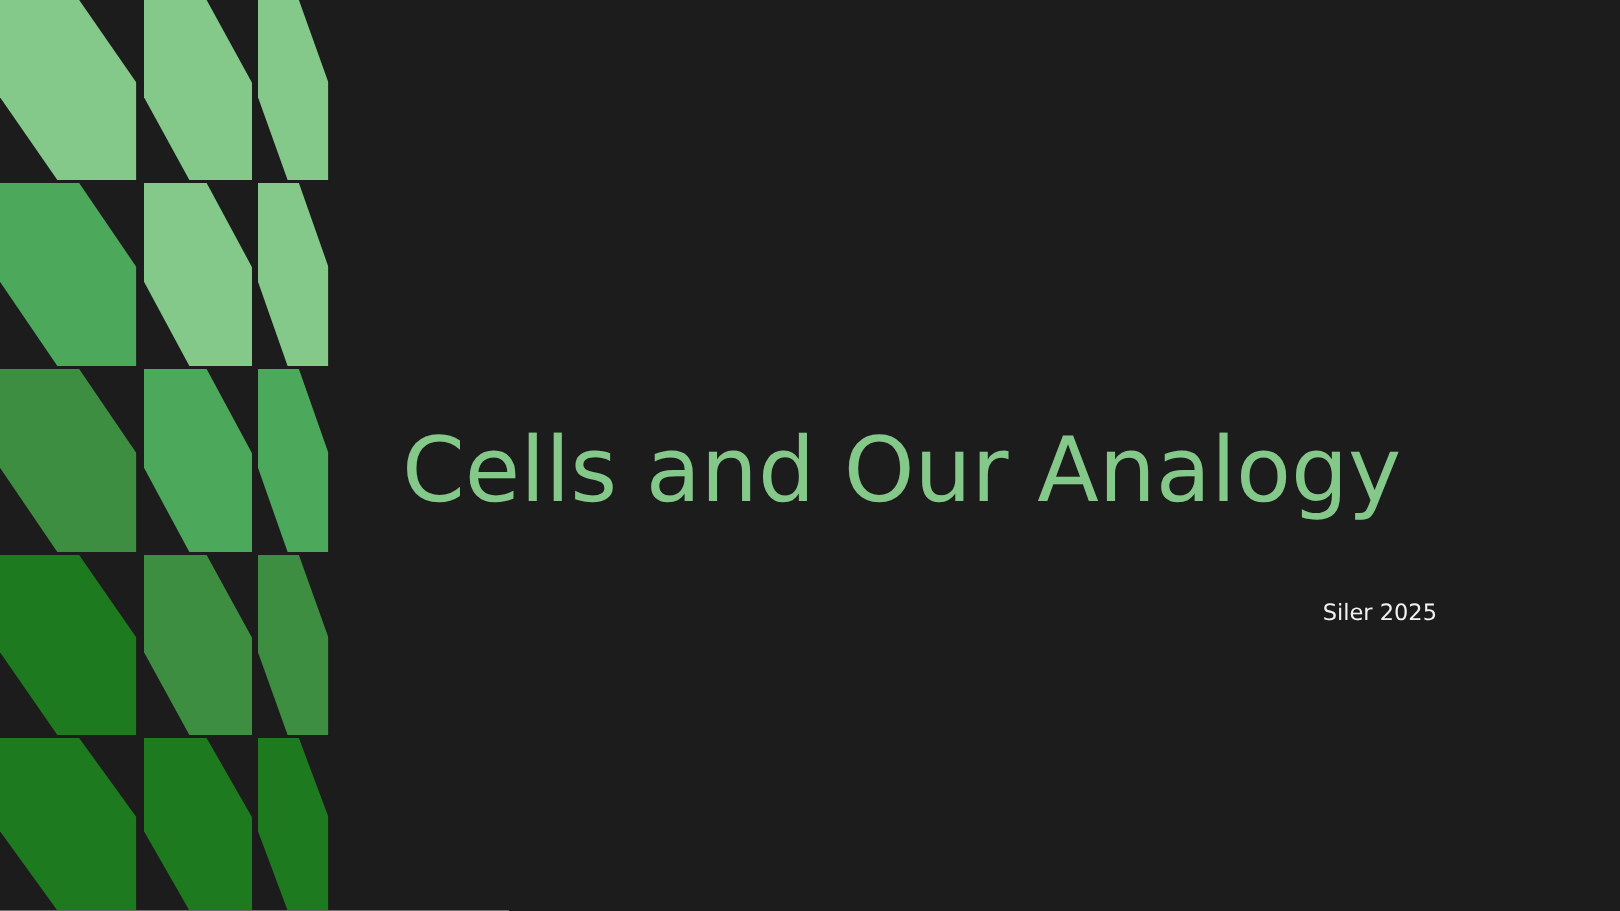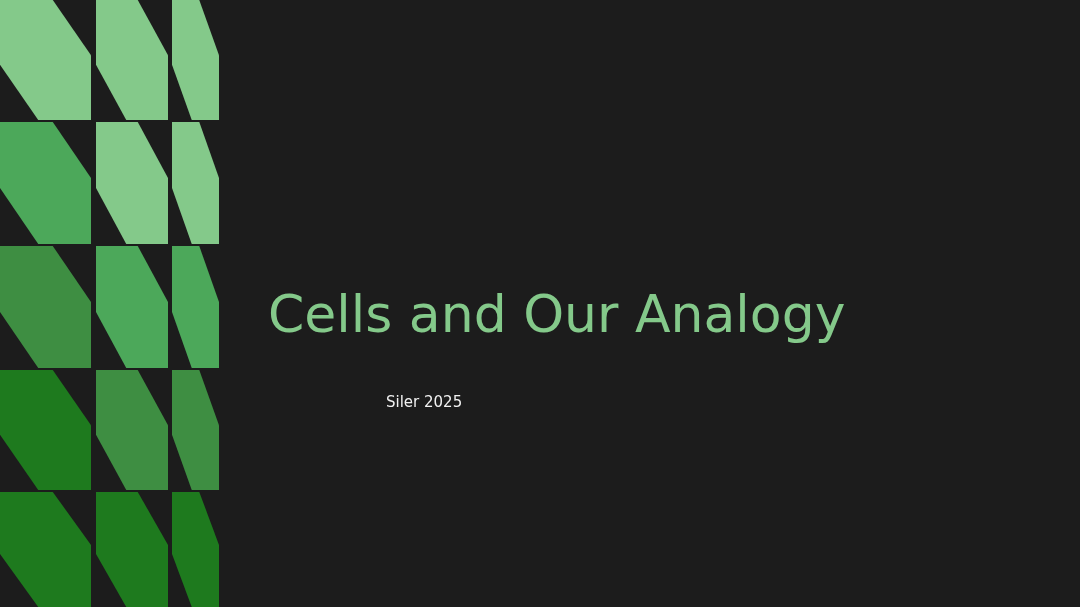--- a/index.html
+++ b/index.html
@@ -46,35 +46,36 @@
   #text-block {
     position: absolute;
     left: 268px;
     top: 270px;
     width: 700px;
   }
   #slide-title {
     margin: 0;
     font-family: "DejaVu Sans", sans-serif;
     font-weight: 400;
-    font-size: 52px;
+    font-size: 60px;
     line-height: 88px;
     letter-spacing: 0px;
     color: #84c98a;
     white-space: pre-line;
   }
   #slide-subtitle {
-    margin: 4px;
+    margin: 10px;
     padding-left: 114px;
     padding-top: 30px;
     font-family: "DejaVu Sans", sans-serif;
     font-weight: 400;
     font-size: 15px;
     line-height: 20px;
     color: #f1f1f1;
+    text-align: right;
   }
 </style>
 </head>
 <body>
 
 <div id="slide">
 
   <div id="pattern-band" style="width: 220px;">
       <div class="pattern-row" style="top: 0px; height: 120px;">
         <div class="pattern-tile" style="left: 0px; width: 91px; height: 120px; background: rgb(132, 201, 138);"></div>

